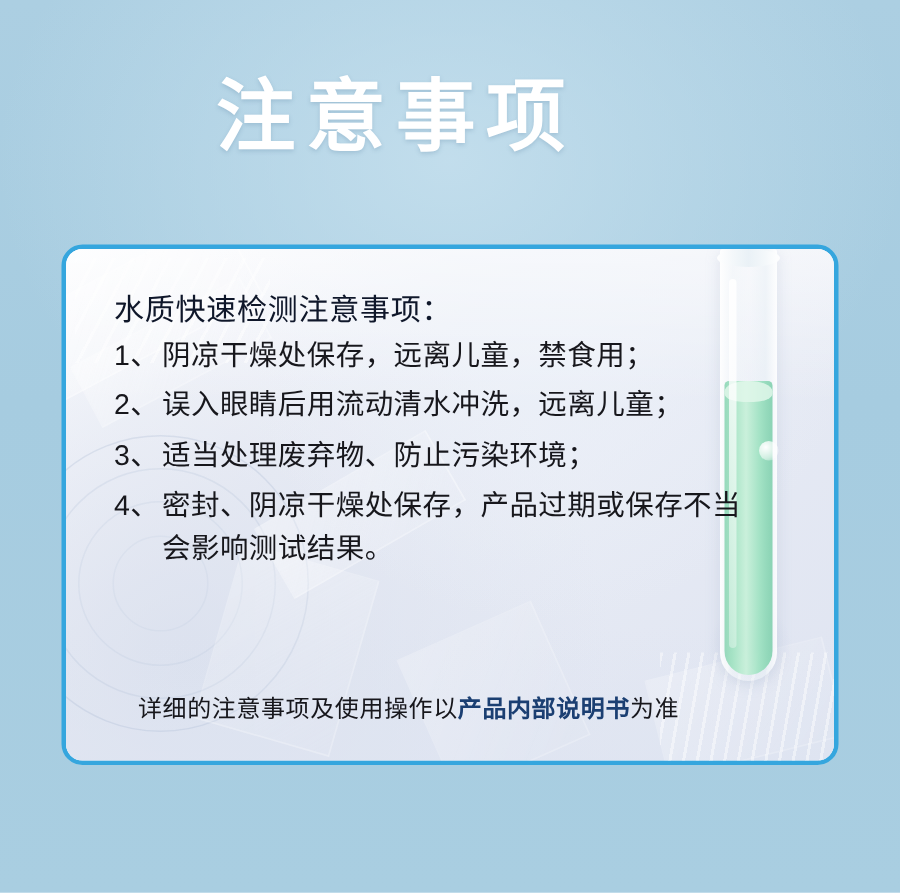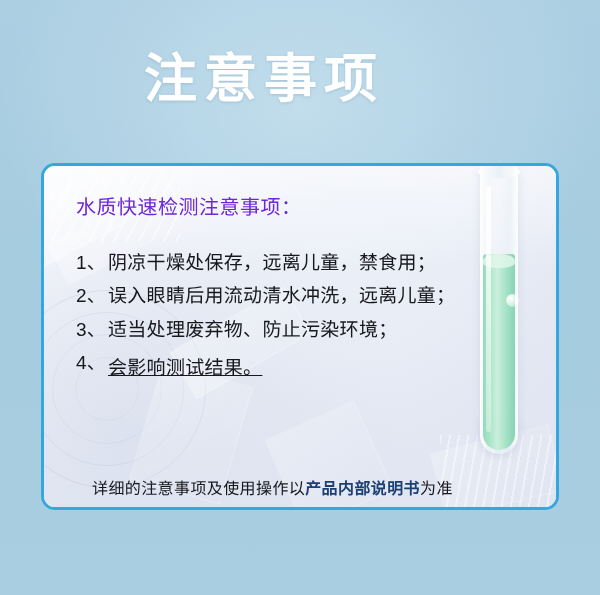--- a/index.html
+++ b/index.html
@@ -218,47 +218,47 @@
   
   #text-block {
     position: absolute;
     left: 32px;
     top: 29px;
     width: 452px;
     z-index: 5;
   }
   #notice-heading {
     font-size: 20px;
-    color: #6d28d9;
+    color: #0f172a;
     letter-spacing: 0.5px;
-    margin: 0 0 32px 0;
+    margin: 0 0 7px 0;
     font-weight: normal;
     line-height: 1.2;
   }
   .notice-item {
     display: flex;
     align-items: flex-start;
     font-size: 19px;
     color: #17171c;
     line-height: 1.28;
     margin-bottom: 9px;
     letter-spacing: 0.3px;
   }
   .notice-num {
     flex: 0 0 auto;
     width: 32px;
     white-space: pre;
   }
   .notice-text { flex: 1 1 auto; }
-  .notice-text .line2 { display: block; margin-top: 5px; text-decoration: underline; }
+  .notice-text .line2 { display: block; margin-top: 5px; }
 
   #footnote {
     position: absolute;
     left: 48px;
-    top: 309px;
+    top: 293px;
     width: 460px;
     font-size: 16px;
     color: #17171c;
     letter-spacing: 0.4px;
     z-index: 5;
     white-space: nowrap;
   }
   #footnote-highlight {
     color: #1b3f72;
     font-weight: bold;
@@ -317,20 +317,21 @@
       </div>
 
       <div class="notice-item">
         <span class="notice-num">3、</span>
         <span class="notice-text">适当处理废弃物、防止污染环境；</span>
       </div>
 
       <div class="notice-item">
         <span class="notice-num">4、</span>
         <span class="notice-text">
+          <span>密封、阴凉干燥处保存，产品过期或保存不当</span>
           <span class="line2">会影响测试结果。</span>
         </span>
       </div>
 
     </div>
 
     <div id="footnote">
       <span>详细的注意事项及使用操作以</span><span id="footnote-highlight">产品内部说明书</span><span>为准</span>
     </div>
 

